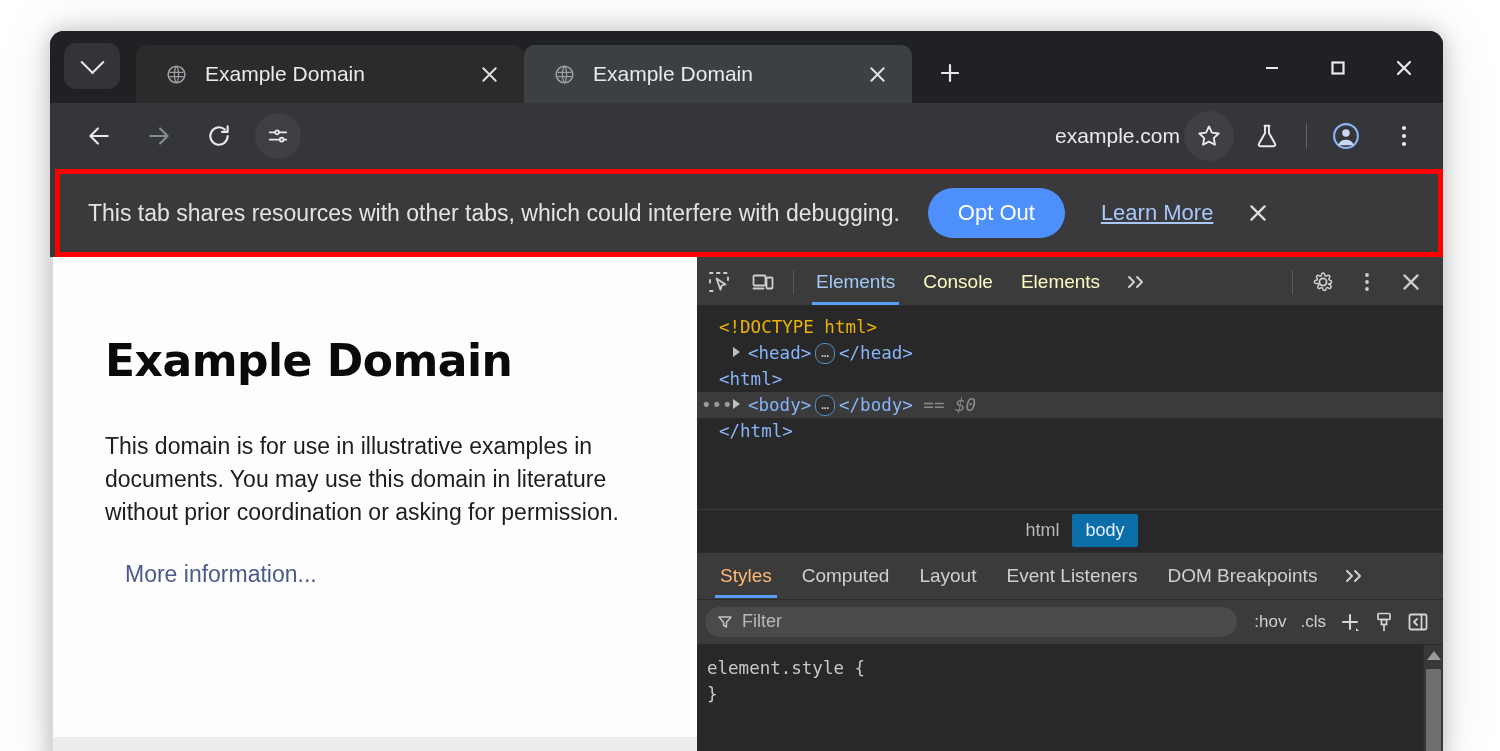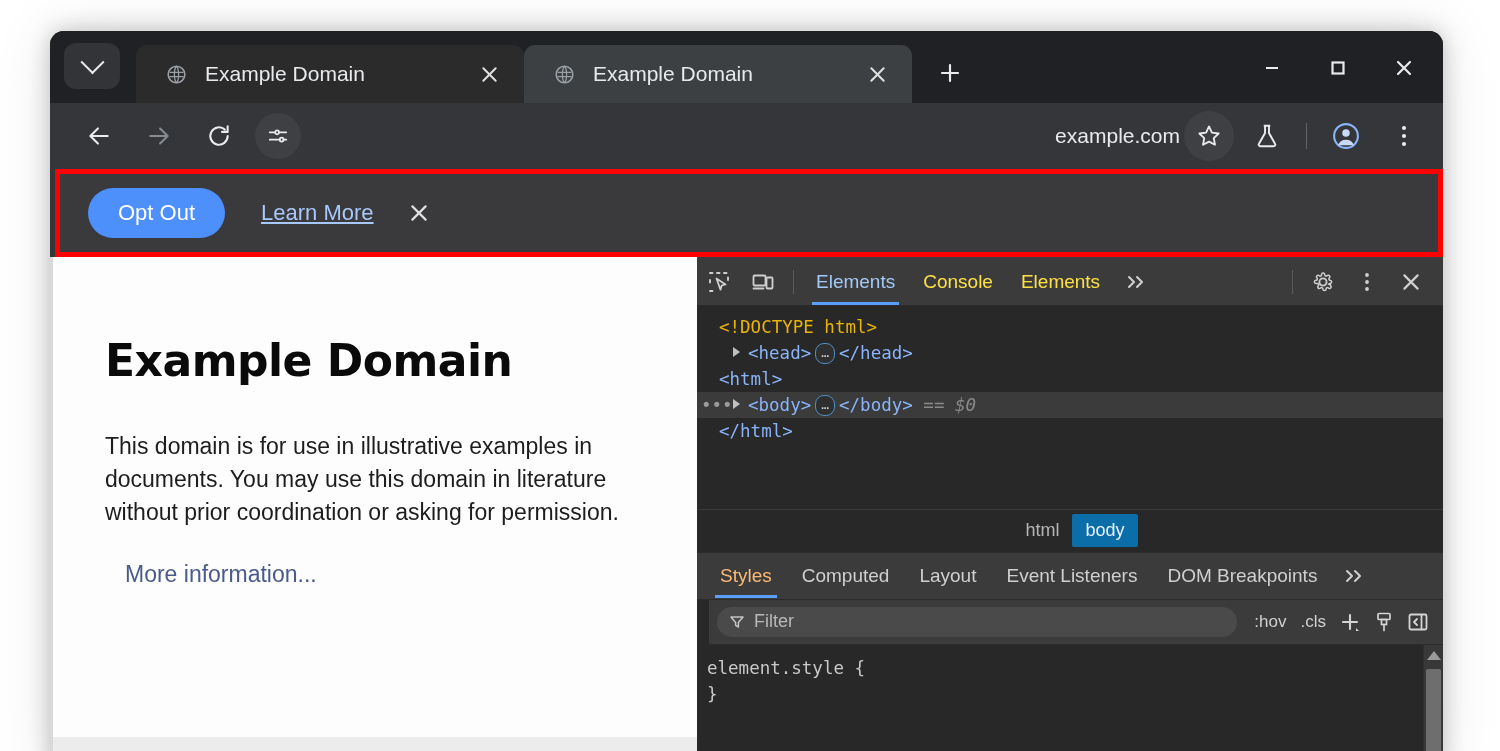--- a/index.html
+++ b/index.html
@@ -235,21 +235,21 @@
     border-bottom: 1px solid #2b2b2b;
     position: relative;
   }
   .dt-icon-btn {
     width: 44px; height: 36px;
     display:flex;align-items:center;justify-content:center;
   }
   .dt-vsep { width:1px; height:24px; background:#5a5a5a; margin:0 8px; }
   .dt-tab {
     font-size: 19px;
-    color: #fde047;
+    color: #fef9c3;
     padding: 0 14px;
     height: 45px;
     display:flex; align-items:center;
     position: relative;
     white-space: nowrap;
   }
   .dt-tab.sel { color: #a3c9f8; }
   .dt-tab.sel::after {
     content:''; position:absolute; left:10px; right:10px; bottom:0; height:3px;
     background:#5b9dfb;
@@ -330,21 +330,20 @@
     content:''; position:absolute; left:10px; right:10px; bottom:0; height:3px; background:#5b9dfb;
   }
 
   
   .dt-filterrow {
     height: 44px;
     background: #3b3b3b;
     display:flex; align-items:center;
     padding: 0 8px;
     border-bottom: 1px solid #2b2b2b;
-    margin-left: 12px;
   }
   .filterbox {
     flex: 1 1 auto;
     height: 30px;
     background: #4a4a4a;
     border-radius: 15px;
     display:flex; align-items:center;
     padding-left: 12px;
     margin-right: 10px;
   }
@@ -500,20 +499,21 @@
         <svg width="22" height="26" viewBox="0 0 20 26">
             <circle cx="10" cy="5" r="2.1" fill="#e8eaed"></circle>
             <circle cx="10" cy="13" r="2.1" fill="#e8eaed"></circle>
             <circle cx="10" cy="21" r="2.1" fill="#e8eaed"></circle>
           </svg>
       </div>
     </div>
 
     <div class="infobar-wrap">
       <div class="infobar">
+        <span class="infotext">This tab shares resources with other tabs, which could interfere with debugging.</span>
         <button class="optout">Opt Out</button>
         <span class="learnmore">Learn More</span>
         <span class="infoclose">
           <svg width="22" height="22" viewBox="0 0 20 20">
               <path d="M4 4 L16 16 M16 4 L4 16" stroke="#e0e0e0" stroke-width="2" stroke-linecap="round"></path>
             </svg>
         </span>
       </div>
     </div>
 

